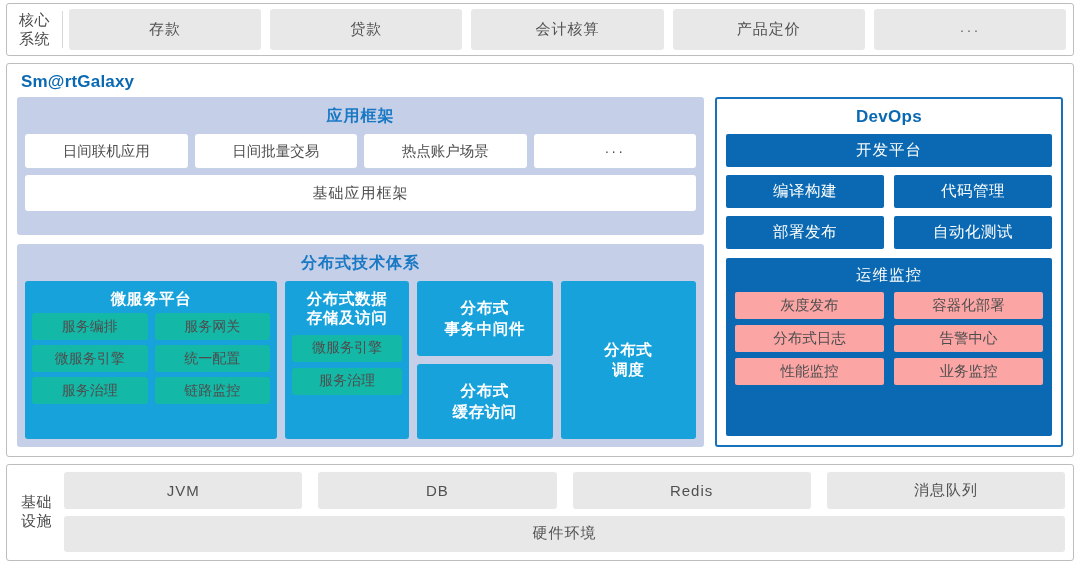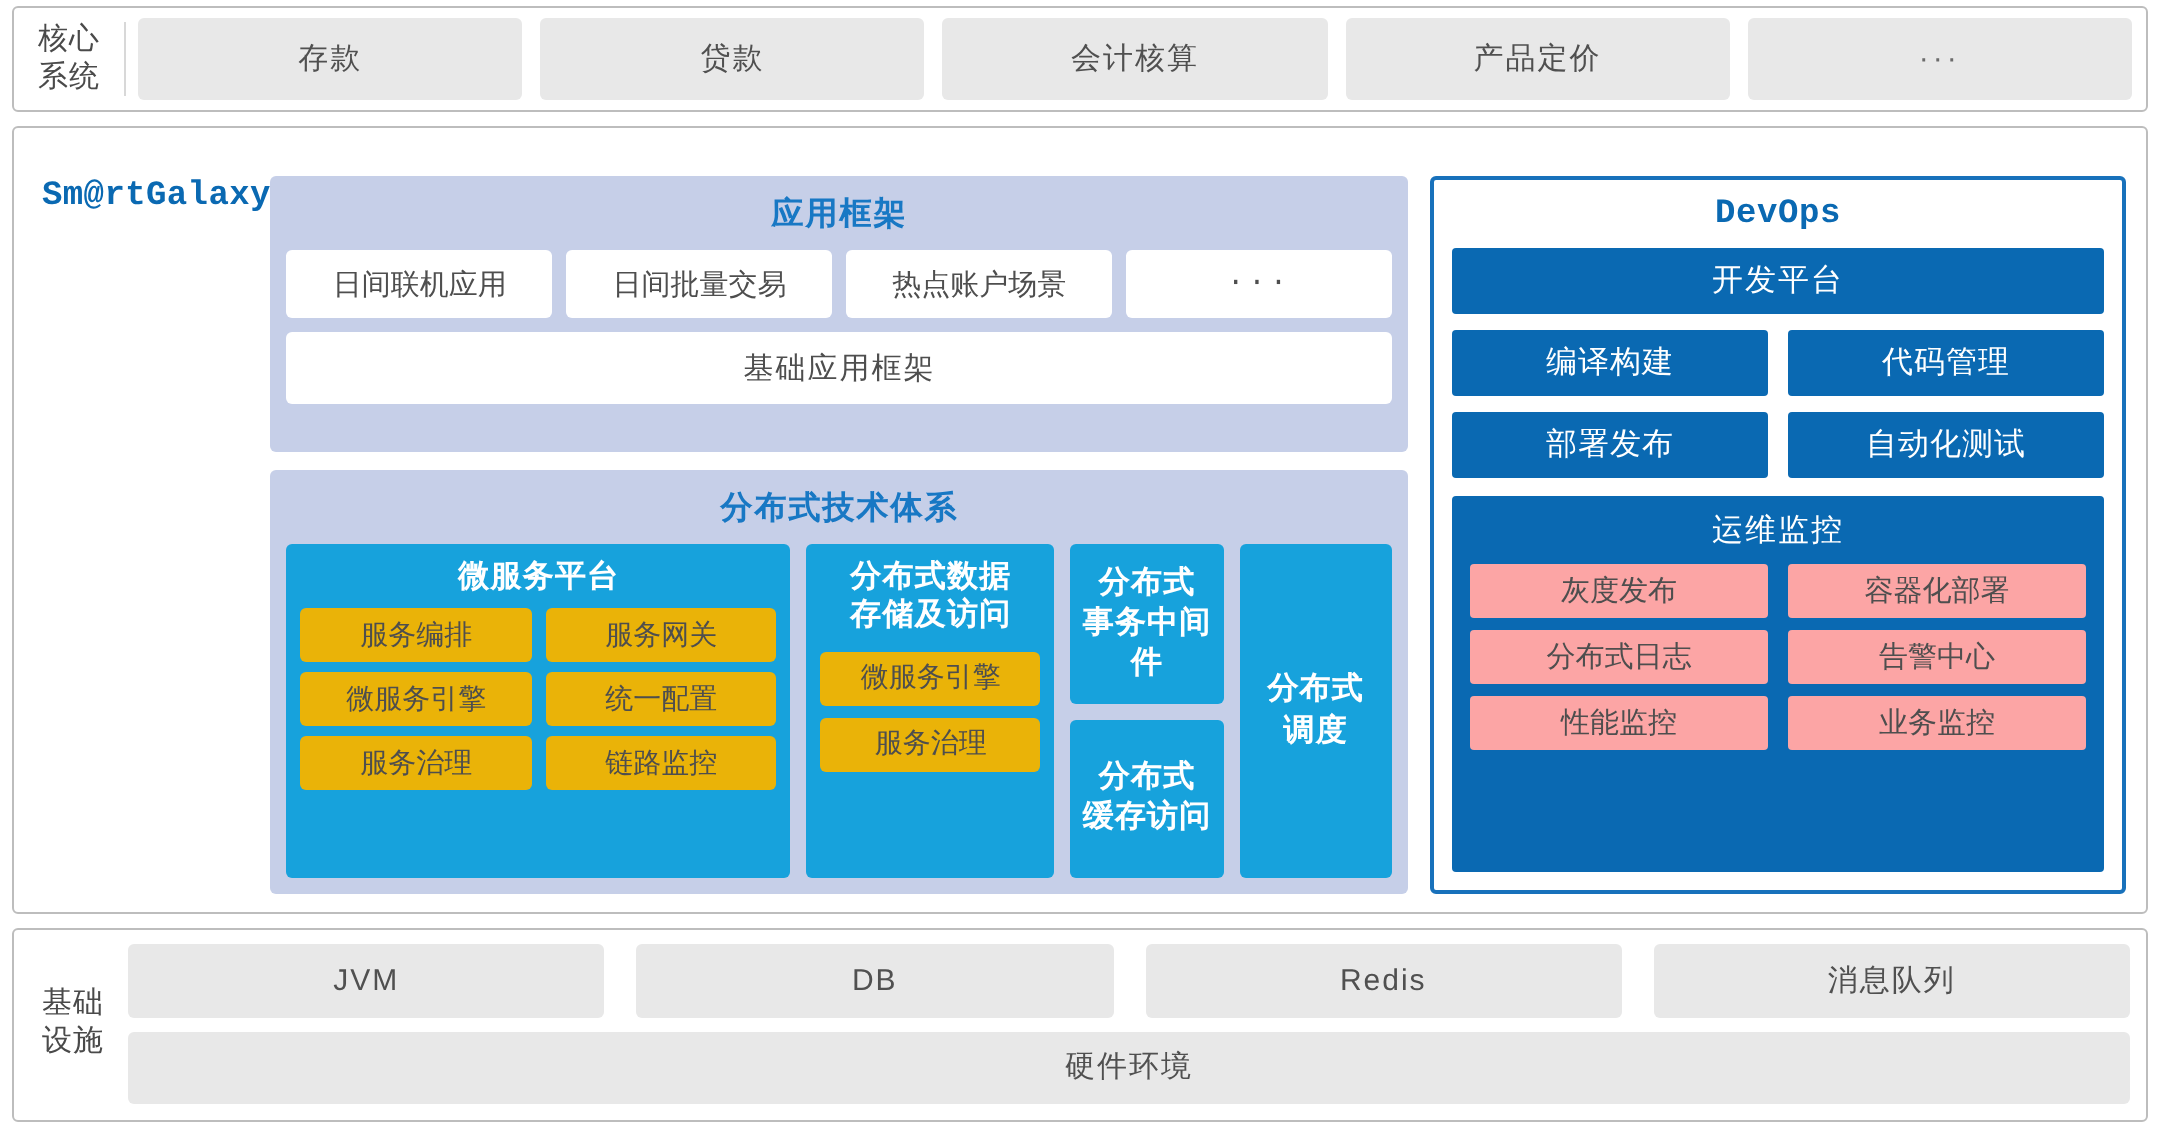--- a/index.html
+++ b/index.html
@@ -64,24 +64,24 @@
     justify-content: center;
     font-size: 15px;
     color: #505050;
     letter-spacing: 1px;
   }
   .dots { letter-spacing: 2px; color: #6b6b6b; font-size: 15px; }
 
   
   .galaxy {
     flex: 1;
-    padding: 24px 10px 9px 10px;
-    display: flex;
+    padding: 7px 10px 9px 10px;
+    display: flex;
+    flex-direction: column;
     min-height: 0;
-    font-family: Liberation Mono, monospace;
   }
   .galaxy-title {
     font-size: 17px;
     font-weight: bold;
     color: #0a69b2;
     letter-spacing: .2px;
     margin: 1px 0 5px 4px;
   }
   .galaxy-body {
     flex: 1;
@@ -170,21 +170,21 @@
   }
   .col-micro { width: 252px; min-width: 252px; }
   .micro-grid {
     flex: 1;
     display: grid;
     grid-template-columns: 1fr 1fr;
     gap: 5px 7px;
     align-content: start;
   }
   .mini-white {
-    background: #eab308;
+    background: #14b8a6;
     border-radius: 3px;
     height: 27px;
     display: flex;
     align-items: center;
     justify-content: center;
     font-size: 14px;
     color: #4e4e4e;
   }
   .col-store { width: 124px; min-width: 124px; }
   .store-list {

